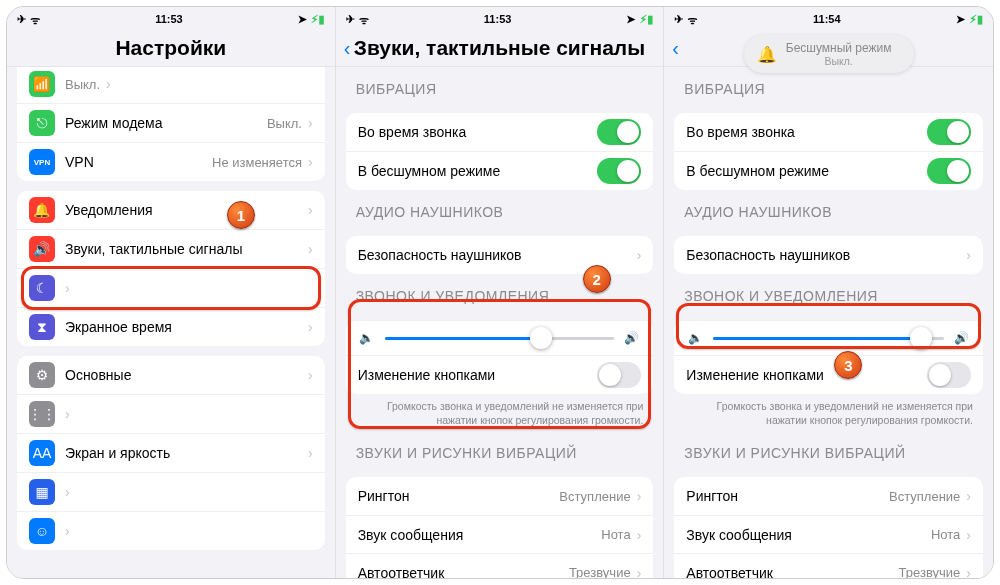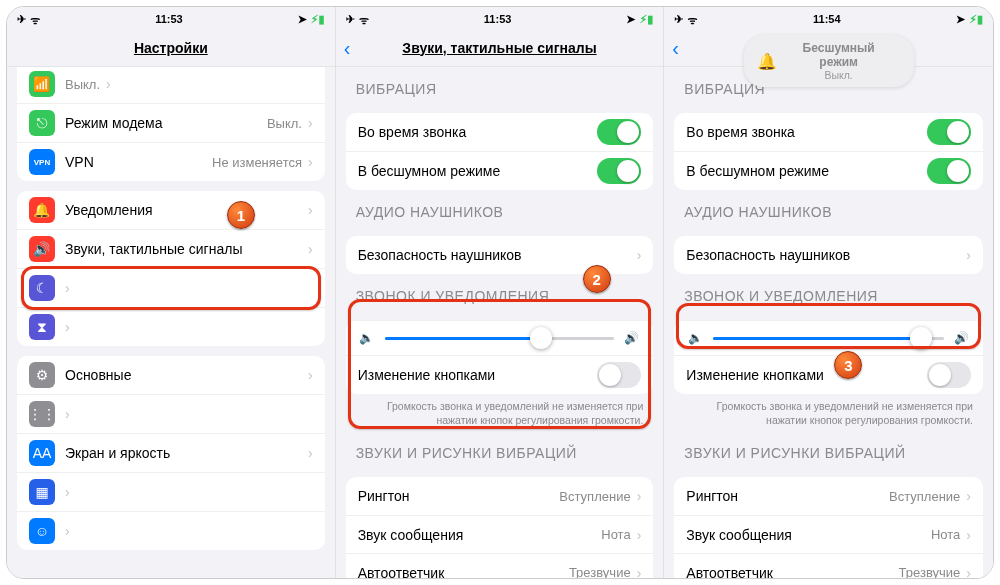--- a/index.html
+++ b/index.html
@@ -3,21 +3,21 @@
 <meta charset="utf-8">
 <style>
   * { box-sizing: border-box; margin: 0; padding: 0; }
   body { background: #fff; font-family: -apple-system, "Helvetica Neue", Arial, sans-serif; width: 1000px; height: 585px; position: relative; }
   .outer { border: 1px solid #ccc; border-radius: 18px; position: absolute; top: 6px; left: 6px; right: 6px; bottom: 6px; display: flex; overflow: hidden; background:#fff; }
   .pane { width: 33.3333%; background: #f2f2f7; display: flex; flex-direction: column; overflow: hidden; position: relative; border-right: 1px solid #e0e0e0; }
   .pane:last-child { border-right: none; }
   .status { height: 22px; display: flex; align-items: center; justify-content: space-between; padding: 2px 10px 0; font-size: 11px; font-weight: 600; color:#000; }
   .status .left, .status .right { display:flex; align-items:center; gap:4px; }
   .nav { height: 38px; display: flex; align-items: center; justify-content: center; position: relative; background:#f2f2f7; border-bottom:1px solid rgba(0,0,0,0.06); }
-  .nav-title { font-size: 14px; font-weight: 600; text-decoration: underline; }
+  .nav-title { font-size: 21px; font-weight: 600; }
   .back { position: absolute; left: 8px; color:#007aff; font-size: 20px; line-height:1; }
   .scroll { flex:1; overflow:hidden; background:#f2f2f7; }
   .group { margin: 10px 10px 0; background:#fff; border-radius:10px; overflow:hidden; }
   .group.flat-top { border-top-left-radius:0; border-top-right-radius:0; margin-top:-2px }
   .section-header { font-size: 14px; color:#8a8a8d; padding: 14px 20px 6px; letter-spacing:0.5px; }
   .footer-note { font-size: 10.5px; color:#8a8a8d; padding: 6px 20px 4px; line-height:1.3;text-align:right; }
   .row { display:flex; align-items:center; min-height:38px; padding: 6px 12px; border-top:1px solid #efeff0; font-size:14px; position:relative; }
   .group .row:first-child { border-top:none; }
   .row .icon { width:26px; height:26px; border-radius:6px; display:flex; align-items:center; justify-content:center; margin-right:10px; color:#fff; font-size:14px; flex-shrink:0; }
   .row .label { flex:1; color:#000; }
@@ -30,21 +30,21 @@
   .switch.on .knob { right:2px; }
   .switch.off .knob { left:2px; }
   .slider-row { display:flex; align-items:center; padding:10px 14px; border-top:1px solid #efeff0; }
   .sldicon { color:#8e8e93; font-size:12px; }
   .track { flex:1; height:3px; background:#d1d1d6; border-radius:2px; margin:0 10px; position:relative; }
   .fill { position:absolute; left:0; top:0; bottom:0; background:#007aff; border-radius:2px; }
   .thumb { position:absolute; top:50%; width:22px; height:22px; background:#fff; border-radius:50%; box-shadow:0 1px 4px rgba(0,0,0,0.35); transform:translate(-50%,-50%); }
   .highlight-box { position:absolute; border:3px solid #e43217; border-radius:12px; pointer-events:none; box-shadow:0 1px 2px rgba(0,0,0,0.2);}
   .badge { position:absolute; width:28px; height:28px; border-radius:50%; background:radial-gradient(circle at 35% 30%, #ff8a3a, #d13a10); color:#fff; font-weight:700; display:flex; align-items:center; justify-content:center; font-size:15px; border:1px solid #9a2a0c; box-shadow:0 1px 2px rgba(0,0,0,0.4); }
   .pill { position:absolute; top:28px; left:50%; transform:translateX(-50%); background:#eeedef; border-radius:20px; padding:6px 18px 6px 38px; font-size:11px; text-align:center; color:#6a6a6d; box-shadow:0 1px 4px rgba(0,0,0,0.12); z-index:5; min-width:170px; }
-  .pill-title { font-size:12px; font-weight:700; color:#8a8a8d; }
+  .pill-title { font-size:12px; font-weight:400; color:#8a8a8d; }
   .pill-sub { font-size:10.5px; color:#9a9a9d; }
   .pill-bell { position:absolute; left:14px; top:50%; transform:translateY(-50%); color:#9b9b9e; font-size:16px; }
 
   .ic-green{background:#34c759}.ic-gray2{background:#8e8e93}
   .ic-blue{background:#007aff}.ic-red{background:#ff3b30}.ic-indigo{background:#5856d6}
   .ic-bluedk{background:#2760e8}
 </style>
 </head>
 <body>
 
@@ -97,20 +97,21 @@
       <div class="icon ic-red">🔊</div>
       <div class="label">Звуки, тактильные сигналы</div>
       <span class="chevron">›</span>
           </div>
           <div class="row">
       <div class="icon ic-indigo">☾</div>
       <span class="chevron">›</span>
           </div>
           <div class="row">
       <div class="icon ic-indigo">⧗</div>
+      <div class="label">Экранное время</div>
       <span class="chevron">›</span>
           </div>
         </div>
       <div class="group" id="g3">
           <div class="row">
       <div class="icon ic-gray2">⚙</div>
       <div class="label">Основные</div>
       <span class="chevron">›</span>
           </div>
           <div class="row">

